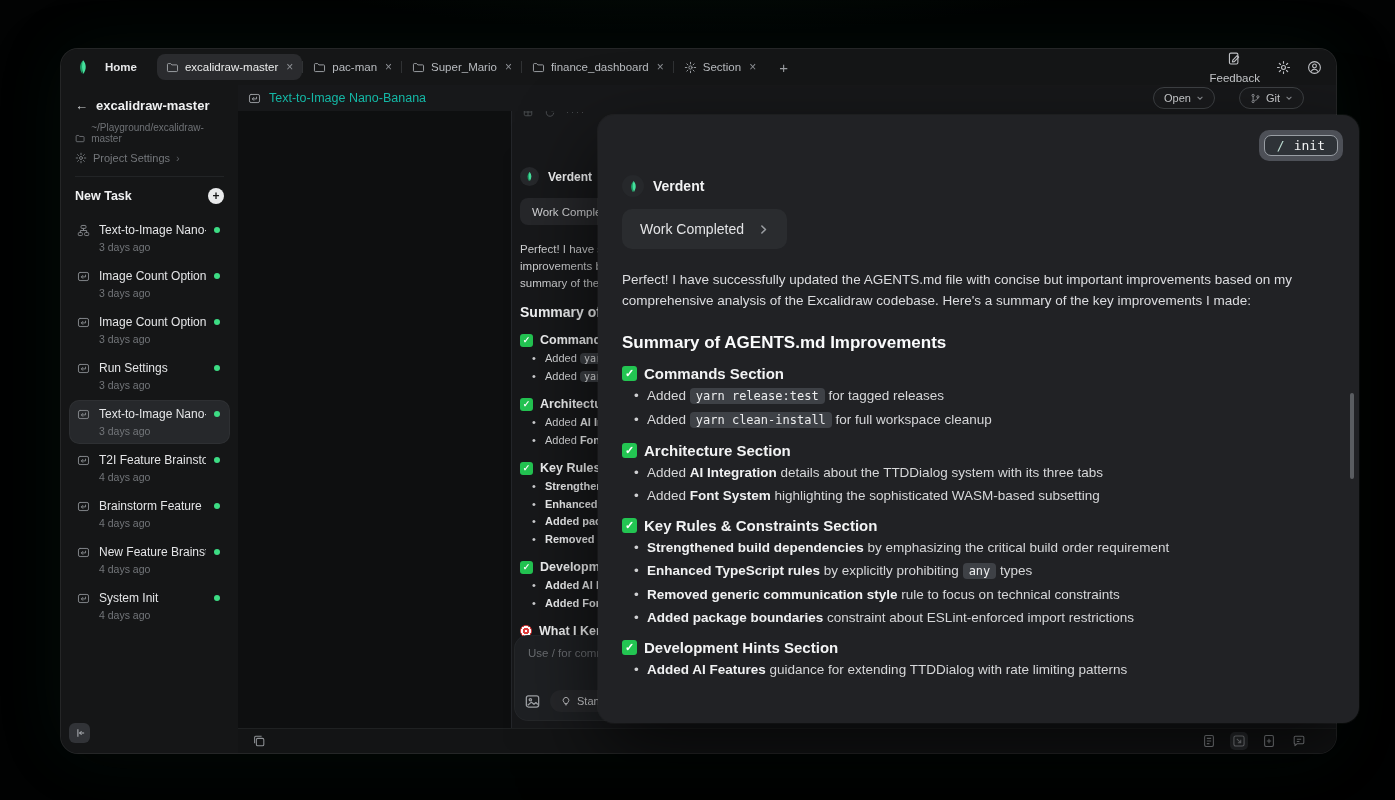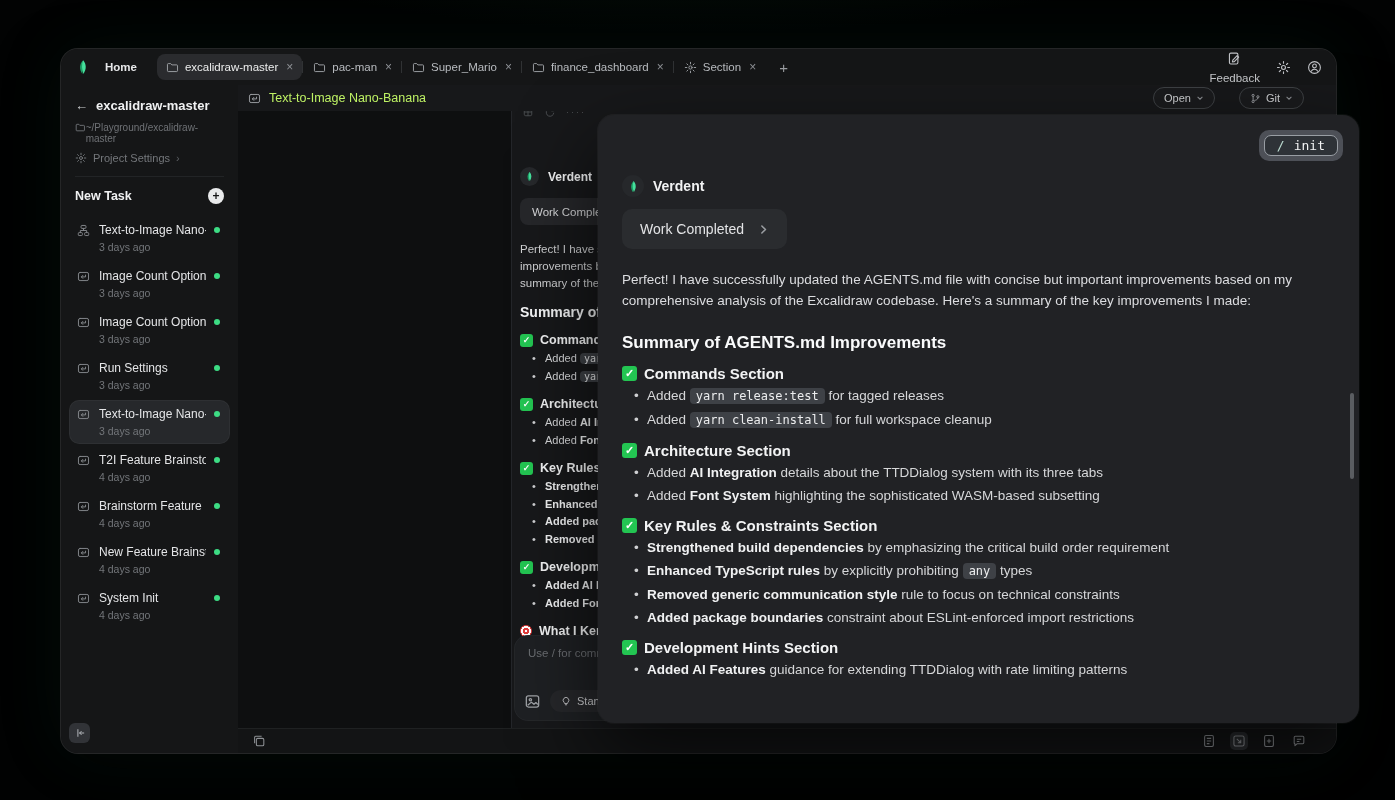--- a/index.html
+++ b/index.html
@@ -23,21 +23,21 @@
   .tab-icon{width:13px;height:13px;display:flex;color:#9b9ea2;}
   .tab-close{font-size:12px;color:#8e9196;margin-left:2px;cursor:default;}
   .tab-add{font-size:15px;color:#9b9ea2;padding:0 8px;}
   .topbar-right{margin-left:auto;display:flex;align-items:center;gap:16px;color:#c7c9cc;}
   .feedback{display:flex;align-items:center;gap:6px;font-size:11.5px;flex-direction:column;}
   .tb-icon{width:15px;height:15px;display:flex;color:#c0c2c6;}
   
   .sidebar{position:absolute;left:0;top:36px;bottom:0;width:177px;background:#151617;border-right:1px solid #222426;}
   .sb-back{display:flex;align-items:center;gap:8px;padding:13px 14px 4px;color:#f0f1f2;font-size:13px;font-weight:bold;}
   .sb-back .arr{font-size:13px;color:#d2d4d6;font-weight:normal;}
-  .sb-path{display:flex;align-items:flex-start;padding:5px 14px 0;color:#6f7276;font-size:10px;}
+  .sb-path{display:flex;align-items:flex-end;gap:6px;padding:5px 14px 0;color:#6f7276;font-size:10px;}
   .sb-path .s-icon{width:11px;height:11px;display:flex;}
   .sb-settings{display:flex;align-items:flex-end;gap:6px;padding:8px 14px 0;color:#74777b;font-size:11px;}
   .sb-settings .s-icon{width:12px;height:12px;display:flex;}
   .sb-div{height:1px;background:#222426;margin:12px 14px 0;}
   .newtask{display:flex;align-items:center;justify-content:space-between;padding:11px 14px 6px;}
   .newtask .nt-label{color:#f0f1f2;font-size:12.5px;font-weight:bold;}
   .nt-plus{width:16px;height:16px;border-radius:50%;background:#e9eaeb;color:#141516;display:flex;
     align-items:center;justify-content:center;font-size:12px;font-weight:bold;line-height:1;}
   .tasklist{padding:6px 8px;}
   .task{display:grid;grid-template-columns:14px 1fr 8px;column-gap:8px;padding:7px 8px;border-radius:10px;margin-bottom:2px;}
@@ -47,21 +47,21 @@
   .t-dot{grid-column:3;width:6px;height:6px;border-radius:50%;background:#3ddc84;margin-top:4px;}
   .t-time{grid-column:2;color:#73767a;font-size:10.5px;margin-top:4px;}
   .sb-collapse{position:absolute;left:8px;bottom:10px;width:21px;height:20px;border-radius:6px;
     background:#313337;color:#b6b9bd;display:flex;align-items:center;justify-content:center;}
   .sb-collapse svg{width:12px;height:12px;}
   
   .main{position:absolute;left:177px;top:36px;right:0;bottom:0;background:#0e0f10;}
   .main-header{position:absolute;left:0;top:0;right:0;height:26px;background:#17181a;
     border-bottom:1px solid #212326;display:flex;align-items:center;padding:0 10px;gap:8px;}
   .mh-icon{width:13px;height:13px;display:flex;color:#9a9da1;}
-  .mh-title{color:#bef264;font-size:12.5px;}
+  .mh-title{color:#14b8a6;font-size:12.5px;}
   .mh-right{margin-left:auto;display:flex;gap:24px;margin-right:22px;}
   .pill-btn{display:flex;align-items:center;gap:5px;height:20px;padding:0 10px;border:1px solid #3e4144;
     border-radius:12px;color:#cfd1d3;font-size:11px;background:#1a1b1d;}
   .pill-btn .p-icon{width:11px;height:11px;display:flex;color:#aaadb1;}
   .pill-btn .chev{width:8px;height:8px;display:flex;color:#8b8e92;}
   .canvas{position:absolute;left:0;top:26px;width:273px;bottom:24px;background:#0e0f10;}
   .bottombar{position:absolute;left:0;bottom:0;right:0;height:24px;background:#131415;border-top:1px solid #1f2122;
     display:flex;align-items:center;padding:0 14px;}
   .bb-icon{width:14px;height:14px;display:flex;color:#8d9094;}
   .bb-right{margin-left:auto;display:flex;align-items:center;gap:12px;margin-right:14px;}

